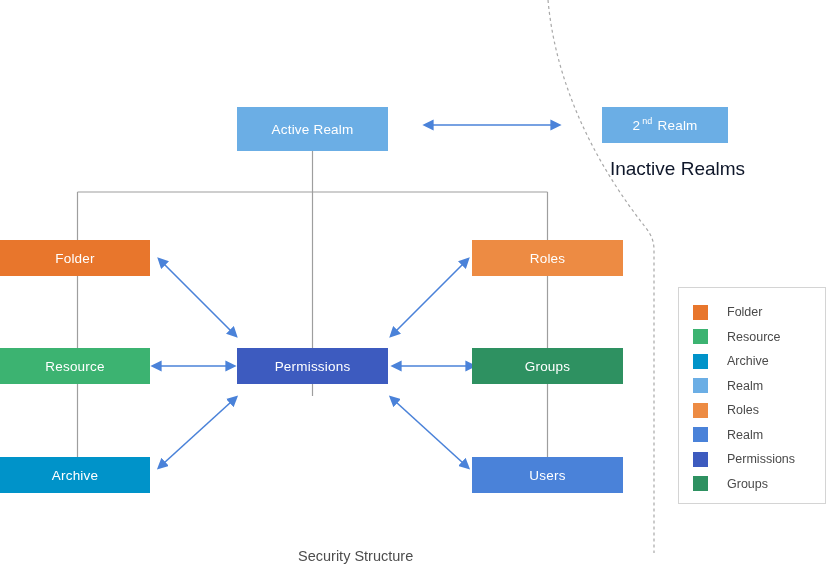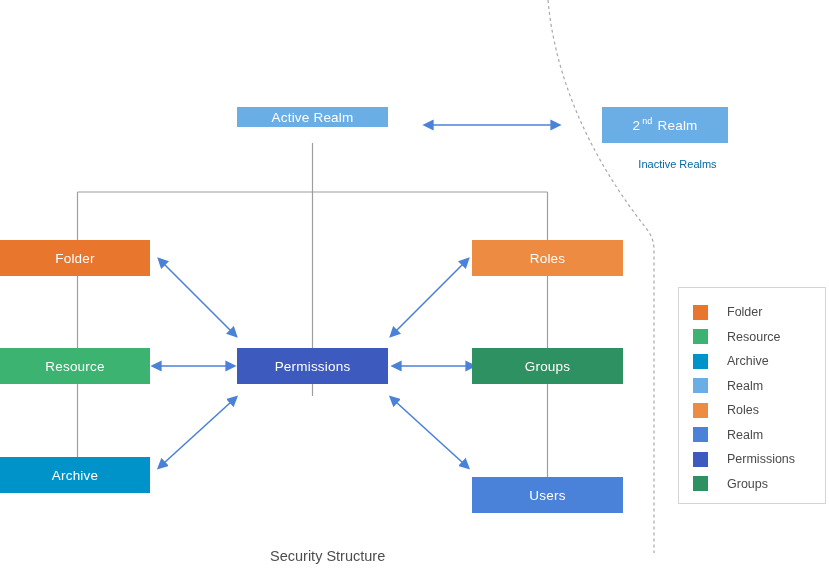--- a/index.html
+++ b/index.html
@@ -38,30 +38,31 @@
     text-align: center;
   }
   .node-sup {
     font-size: 9px;
     vertical-align: super;
     line-height: 0;
     padding: 0 1px 0 2px;
   }
   .caption {
     position: absolute;
-    color: #0369a1;
-    font-size: 11px;
+    color: #0f172a;
+    font-size: 19px;
     text-align: center;
     white-space: nowrap;
   }
   .diagram-title {
     position: absolute;
     color: #4d4d4d;
     font-size: 14.5px;
     white-space: nowrap;
+    margin-left: 28px;
   }
   
   #legend {
     position: absolute;
     left: 678px;
     top: 287px;
     width: 148px;
     height: 217px;
     border: 1px solid #d4d4d4;
     background: #ffffff;
@@ -121,21 +122,21 @@
       <line x1="432" y1="125" x2="552" y2="125"></line>
       <line x1="164" y1="264" x2="231" y2="331"></line>
       <line x1="160" y1="366" x2="227" y2="366"></line>
       <line x1="164" y1="463" x2="231" y2="402"></line>
       <line x1="396" y1="331" x2="463" y2="264"></line>
       <line x1="400" y1="366" x2="467" y2="366"></line>
       <line x1="396" y1="402" x2="463" y2="463"></line>
     </g>
   </svg>
 
-  <div class="node" style="left:237px; top:107px; width:151px; height:20px; background:#6BAEE5;">
+  <div class="node" style="left:237px; top:107px; width:151px; height:44px; background:#6BAEE5;">
     <span>Active Realm</span>
   </div>
 
   <div class="node" style="left:602px; top:107px; width:126px; height:36px; background:#6BAEE5;">
     <span><span>2</span><span class="node-sup">nd</span> <span>Realm</span></span>
   </div>
 
   <div class="caption" style="left:602px; top:158px; width:151px;">Inactive Realms</div>
 
   <div class="node" style="left:0px; top:240px; width:150px; height:36px; background:#E8762C;">
@@ -155,21 +156,21 @@
   </div>
 
   <div class="node" style="left:472px; top:240px; width:151px; height:36px; background:#ED8B43;">
     <span>Roles</span>
   </div>
 
   <div class="node" style="left:472px; top:348px; width:151px; height:36px; background:#2E9161;">
     <span>Groups</span>
   </div>
 
-  <div class="node" style="left:472px; top:457px; width:151px; height:36px; background:#4A82D9;margin-top:20px;">
+  <div class="node" style="left:472px; top:457px; width:151px; height:36px; background:#4A82D9;">
     <span>Users</span>
   </div>
 
   <div id="legend">
     <div class="legend-row">
       <span class="legend-swatch" style="background:#E8762C;"></span>
       <span class="legend-label">Folder</span>
     </div>
     <div class="legend-row">
       <span class="legend-swatch" style="background:#3CB371;"></span>

